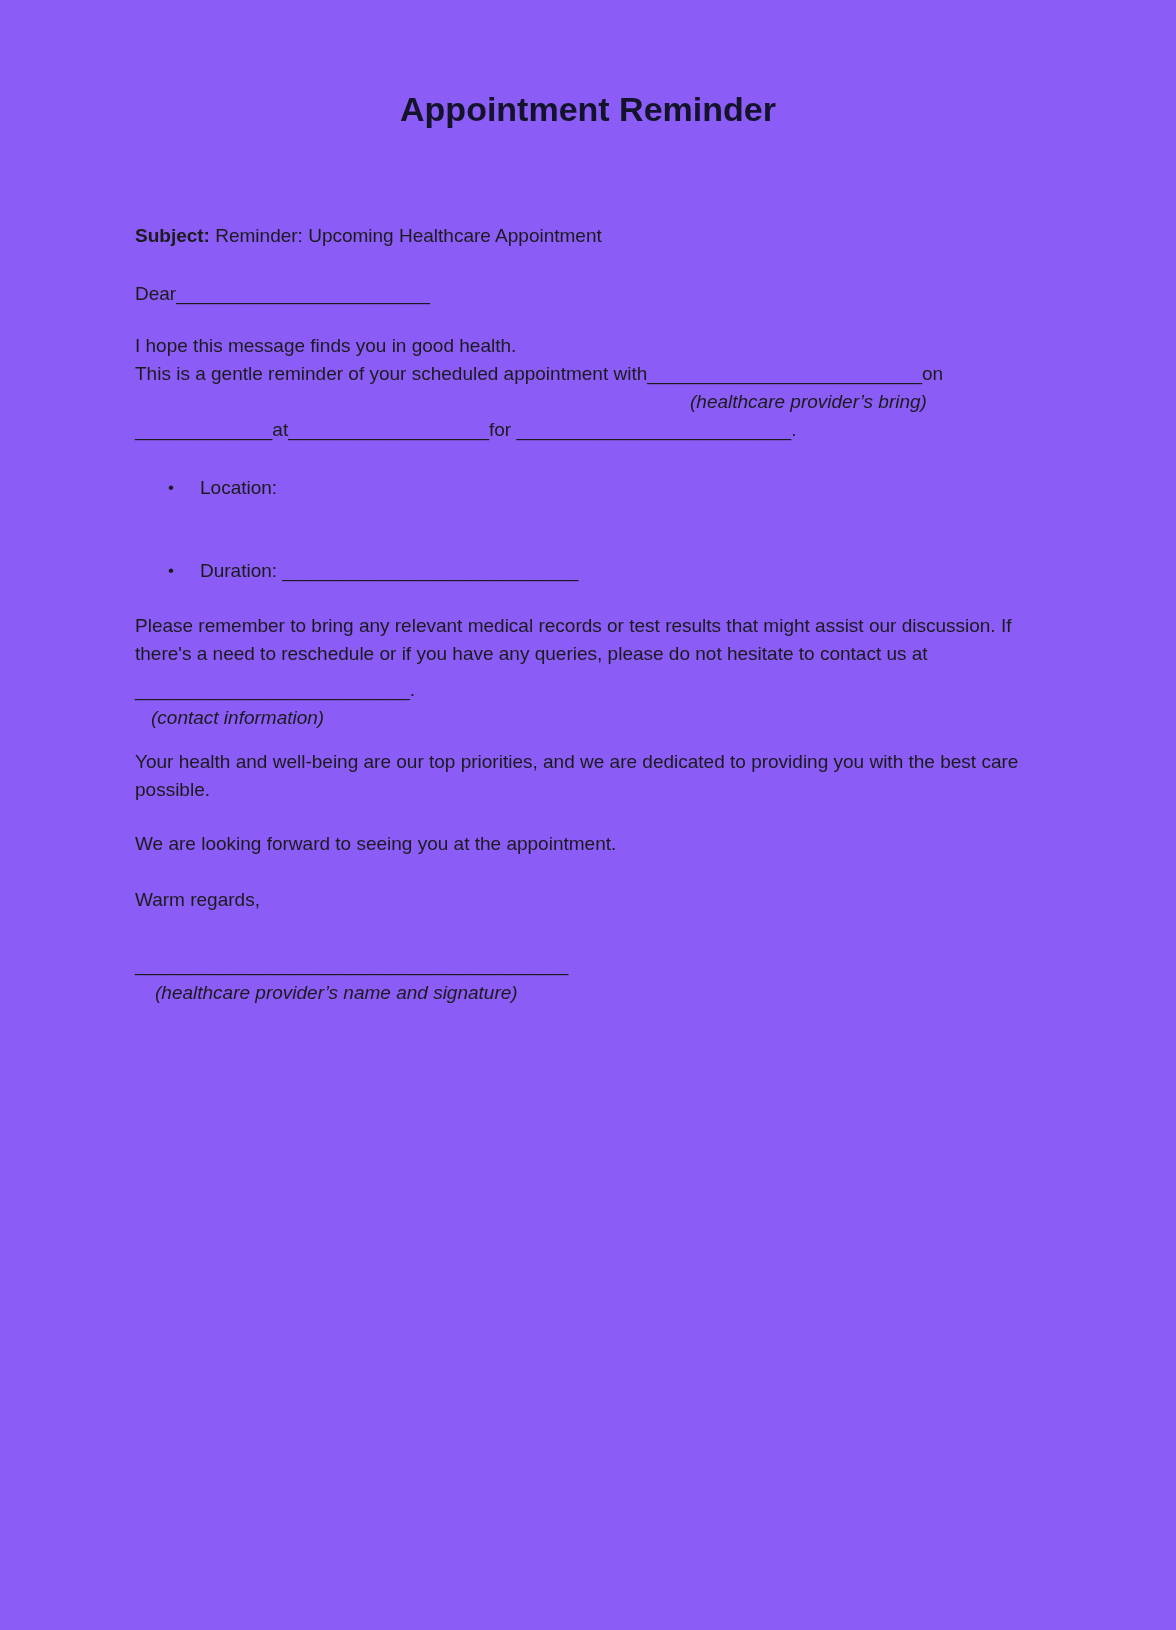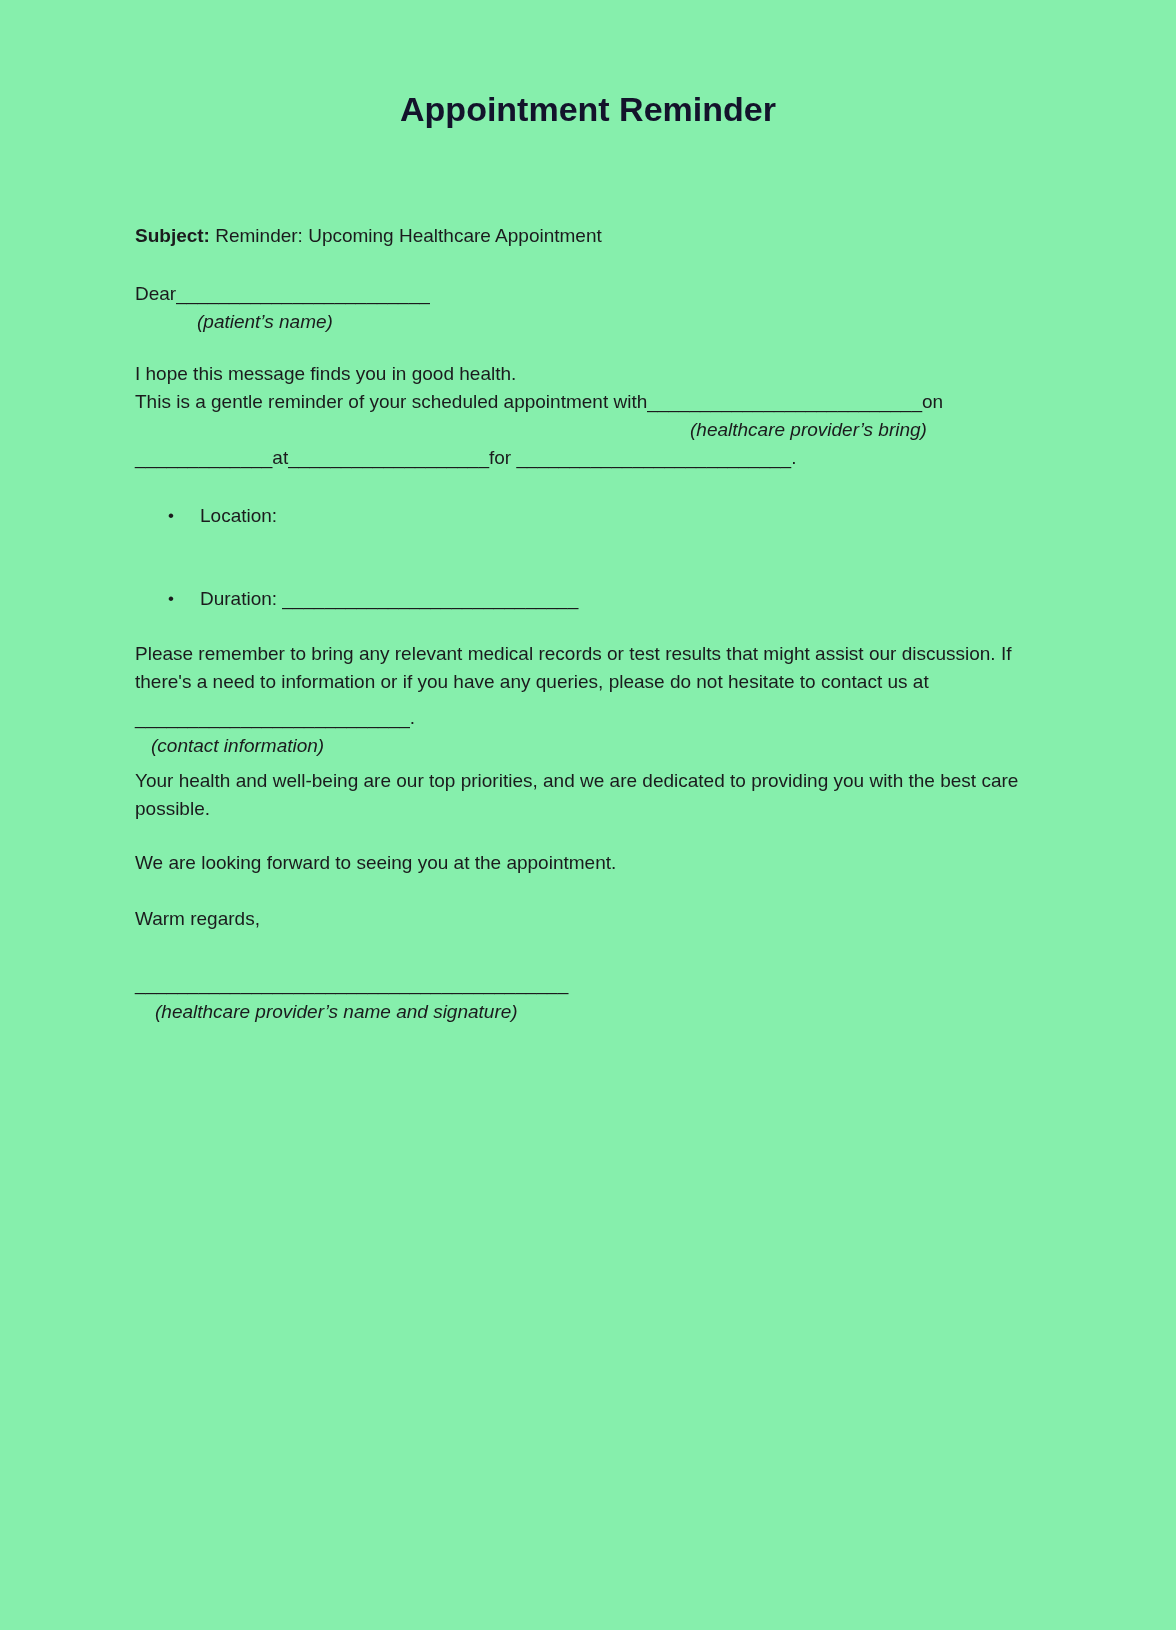--- a/index.html
+++ b/index.html
@@ -1,21 +1,21 @@
 <!DOCTYPE html>
 <html><head>
 <meta charset="utf-8">
 <style>
   html, body { margin: 0; padding: 0; background: #ffffff; }
   .page {
     position: relative;
     width: 1176px;
     height: 1630px;
     box-sizing: border-box;
-    background: #86efac;
+    background: #8b5cf6;
     padding: 88px 0 0 135px;
     font-family: "Liberation Sans", sans-serif;
     font-size: 19px;
     line-height: 28px;
     color: #1b1b1d;
     overflow: hidden;
   }
   .title {
     margin: 0;
     width: 906px;
@@ -30,21 +30,21 @@
   .bold { font-weight: bold; }
   .hint { font-style: italic; white-space: nowrap; }
 
   .subject        { margin-top: 92px; }
   .sal-block      { margin-top: 30px; }
   .reminder       { margin-top: 24px; }
   .loc-row        { margin-top: 30px; }
   .dur-row        { margin-top: 55px; }
   .records-para   { margin-top: 27px; }
   .contact-block  { margin-top: 8px; }
-  .wellbeing-para { margin-top: 7px; }
+  .wellbeing-para { margin-top: 16px; }
   .closing        { margin-top: 26px; }
   .regards        { margin-top: 28px; }
   .sig-block      { margin-top: 37px; }
 
   .indent-patient  { margin-left: 62px; }
   .indent-provider { margin-left: 555px; }
   .indent-contact  { margin-left: 16px; }
   .indent-sig      { margin-left: 20px; }
 
   .hint-row { position: relative; height: 28px; }
@@ -61,21 +61,20 @@
 <body>
 
 <div class="page">
 
   <h1 class="title">Appointment Reminder</h1>
 
   <p class="subject"><span class="bold">Subject:</span><span> Reminder: Upcoming Healthcare Appointment</span></p>
 
   <div class="sal-block">
     <div class="line">Dear________________________</div>
-    <div class="hint indent-patient">(patient’s name)</div>
   </div>
 
   <div class="reminder">
     <div class="line">I hope this message finds you in good health.</div>
     <div class="line">This is a gentle reminder of your scheduled appointment with__________________________on</div>
     <div class="hint indent-provider">(healthcare provider’s bring)</div>
     <div class="line">_____________at___________________for __________________________.</div>
   </div>
 
   <div class="bullet-row loc-row">
@@ -83,21 +82,21 @@
     <span class="line">Location:</span>
   </div>
 
   <div class="bullet-row dur-row">
     <span class="bullet-dot">•</span>
     <span class="line">Duration: ____________________________</span>
   </div>
 
   <div class="records-para">
     <div class="line">Please remember to bring any relevant medical records or test results that might assist our discussion. If</div>
-    <div class="line">there's a need to information or if you have any queries, please do not hesitate to contact us at</div>
+    <div class="line">there's a need to reschedule or if you have any queries, please do not hesitate to contact us at</div>
   </div>
 
   <div class="contact-block">
     <div class="line">__________________________.</div>
     <div class="hint indent-contact">(contact information)</div>
   </div>
 
   <div class="wellbeing-para">
     <div class="line">Your health and well-being are our top priorities, and we are dedicated to providing you with the best care</div>
     <div class="line">possible.</div>

